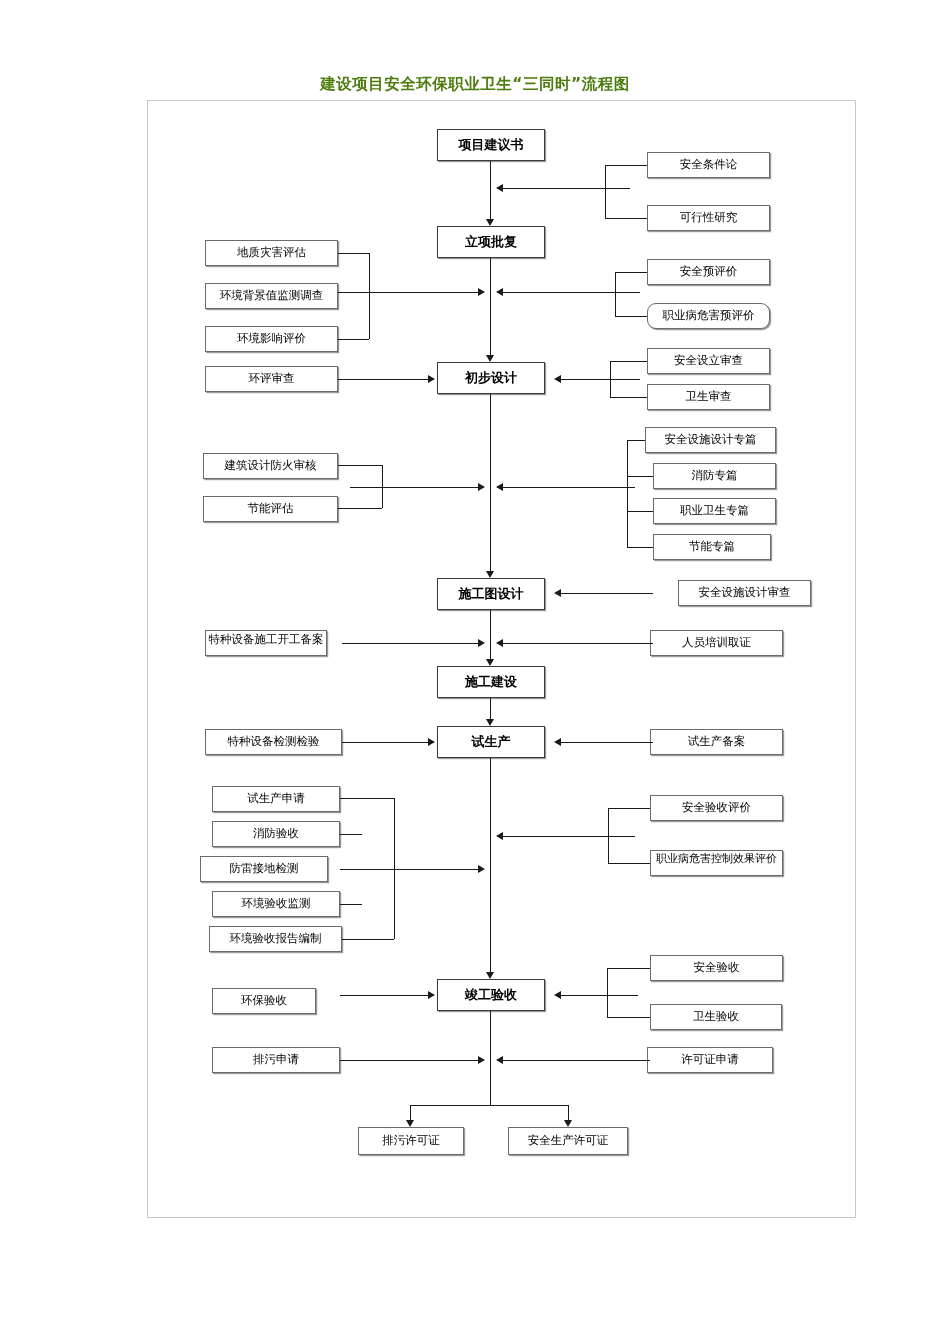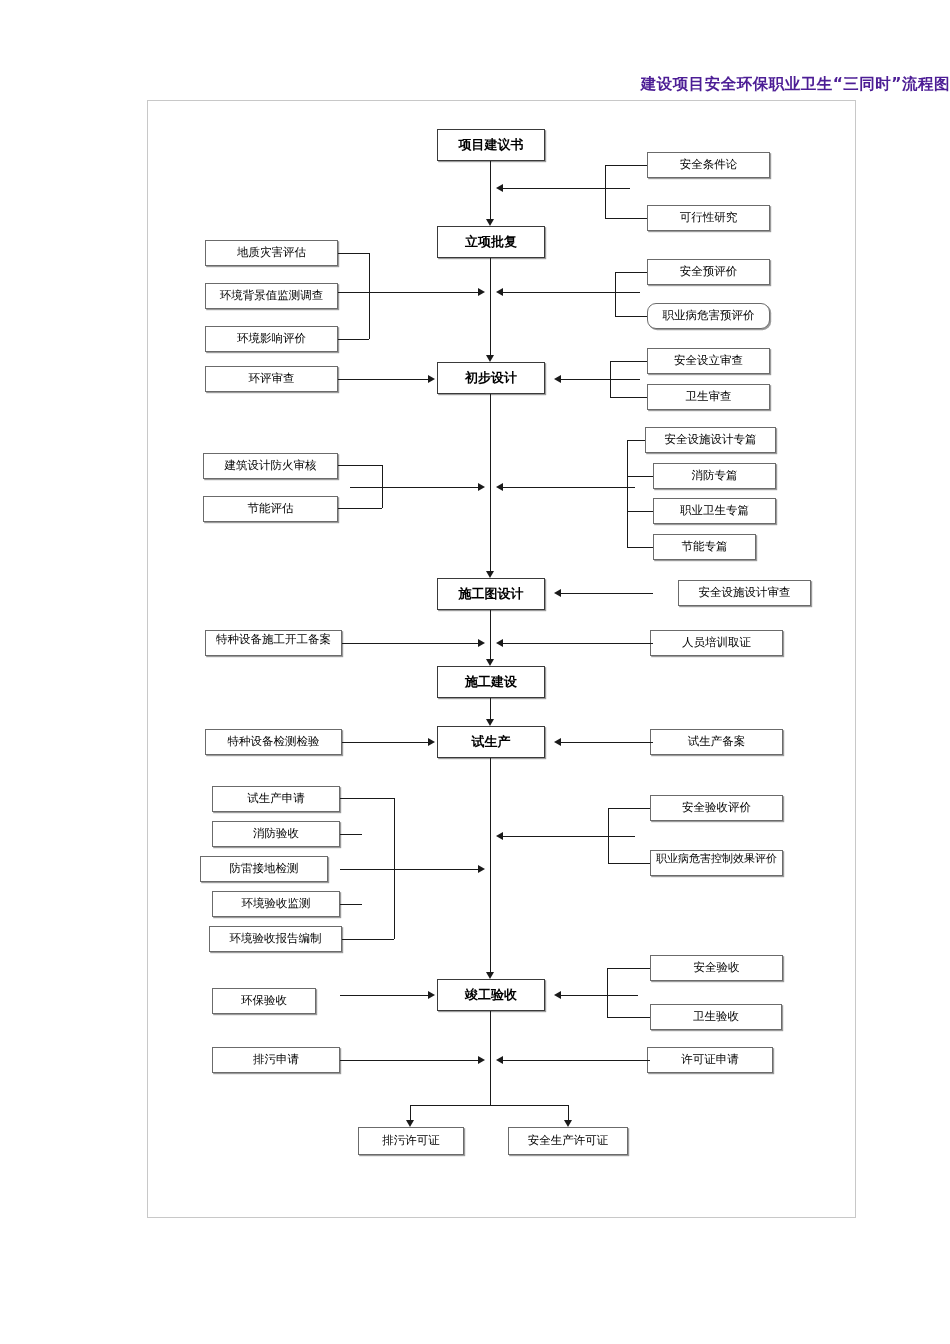--- a/index.html
+++ b/index.html
@@ -4,22 +4,22 @@
 <style>
   html,body{margin:0;padding:0;background:#ffffff;}
   body{
     font-family:"DejaVu Sans","Liberation Sans",sans-serif;
     width:950px;height:1344px;position:relative;overflow:hidden;
   }
   #page{position:absolute;left:0;top:0;width:950px;height:1344px;}
 
   
   .title{
-    position:absolute;left:0;top:74px;width:950px;text-align:right;
-    font-size:15.5px;font-weight:bold;color:#4c1d95;letter-spacing:.5px;
+    position:absolute;left:0;top:74px;width:950px;text-align:center;
+    font-size:15.5px;font-weight:bold;color:#4d7c0f;letter-spacing:.5px;
     font-family:"DejaVu Sans","Liberation Sans",sans-serif;
   }
 
   
   .frame{
     position:absolute;left:147px;top:100px;width:709px;height:1118px;
     border:1px solid #c8c8c8;box-sizing:border-box;
   }
 
   
@@ -121,21 +121,21 @@
 
   <div class="box side-box" style="left:645px;top:427px;width:131px;height:26px;text-align:center;">
     <span>安全设施设计专篇</span>
   </div>
   <div class="box side-box" style="left:653px;top:463px;width:123px;height:26px;">
     <span>消防专篇</span>
   </div>
   <div class="box side-box" style="left:653px;top:498px;width:123px;height:26px;">
     <span>职业卫生专篇</span>
   </div>
-  <div class="box side-box" style="left:653px;top:534px;width:103px;height:26px;">
+  <div class="box side-box" style="left:653px;top:534px;width:118px;height:26px;">
     <span>节能专篇</span>
   </div>
 
   <div class="box side-box" style="left:650px;top:580px;width:133px;height:26px;margin-left:28px;">
     <span>安全设施设计审查</span>
   </div>
 
   <div class="box side-box" style="left:650px;top:630px;width:133px;height:26px;">
     <span>人员培训取证</span>
   </div>
@@ -175,21 +175,21 @@
     <span>环评审查</span>
   </div>
 
   <div class="box side-box" style="left:203px;top:453px;width:135px;height:26px;">
     <span>建筑设计防火审核</span>
   </div>
   <div class="box side-box" style="left:203px;top:496px;width:135px;height:26px;">
     <span>节能评估</span>
   </div>
 
-  <div class="box side-box overflow" style="left:205px;top:630px;width:137px;height:26px;">
+  <div class="box side-box overflow" style="left:205px;top:630px;width:122px;height:26px;">
     <span>特种设备施工开工备案</span>
   </div>
 
   <div class="box side-box" style="left:205px;top:729px;width:137px;height:26px;">
     <span>特种设备检测检验</span>
   </div>
 
   <div class="box side-box" style="left:212px;top:786px;width:128px;height:26px;">
     <span>试生产申请</span>
   </div>

